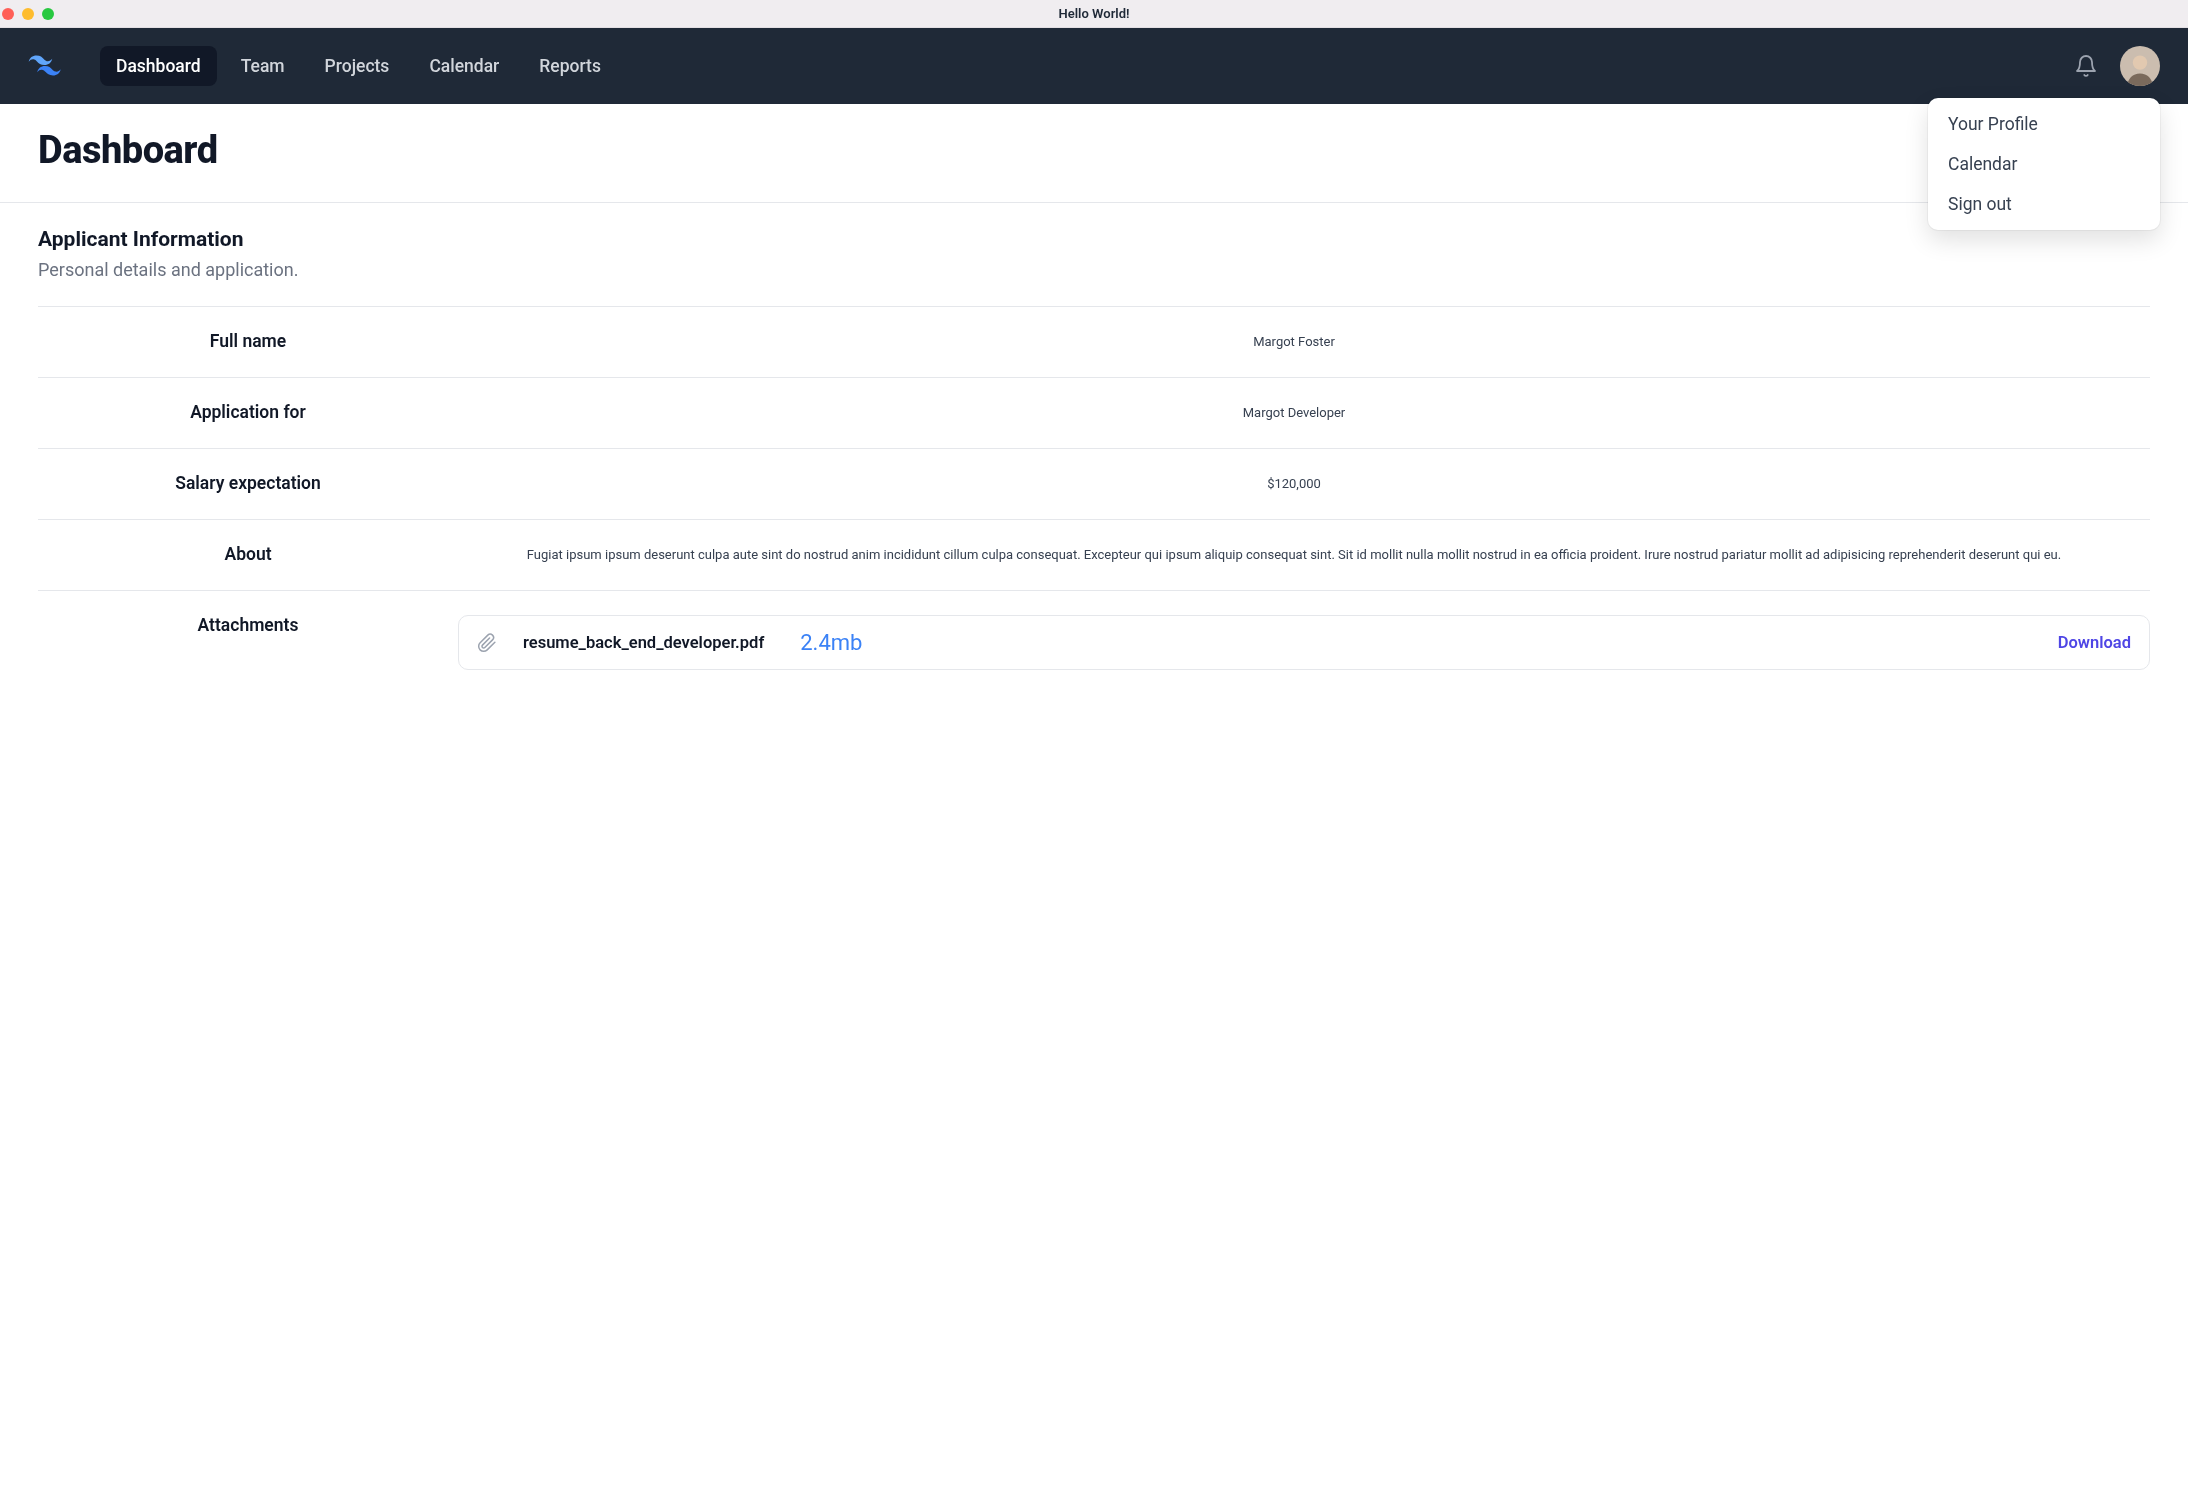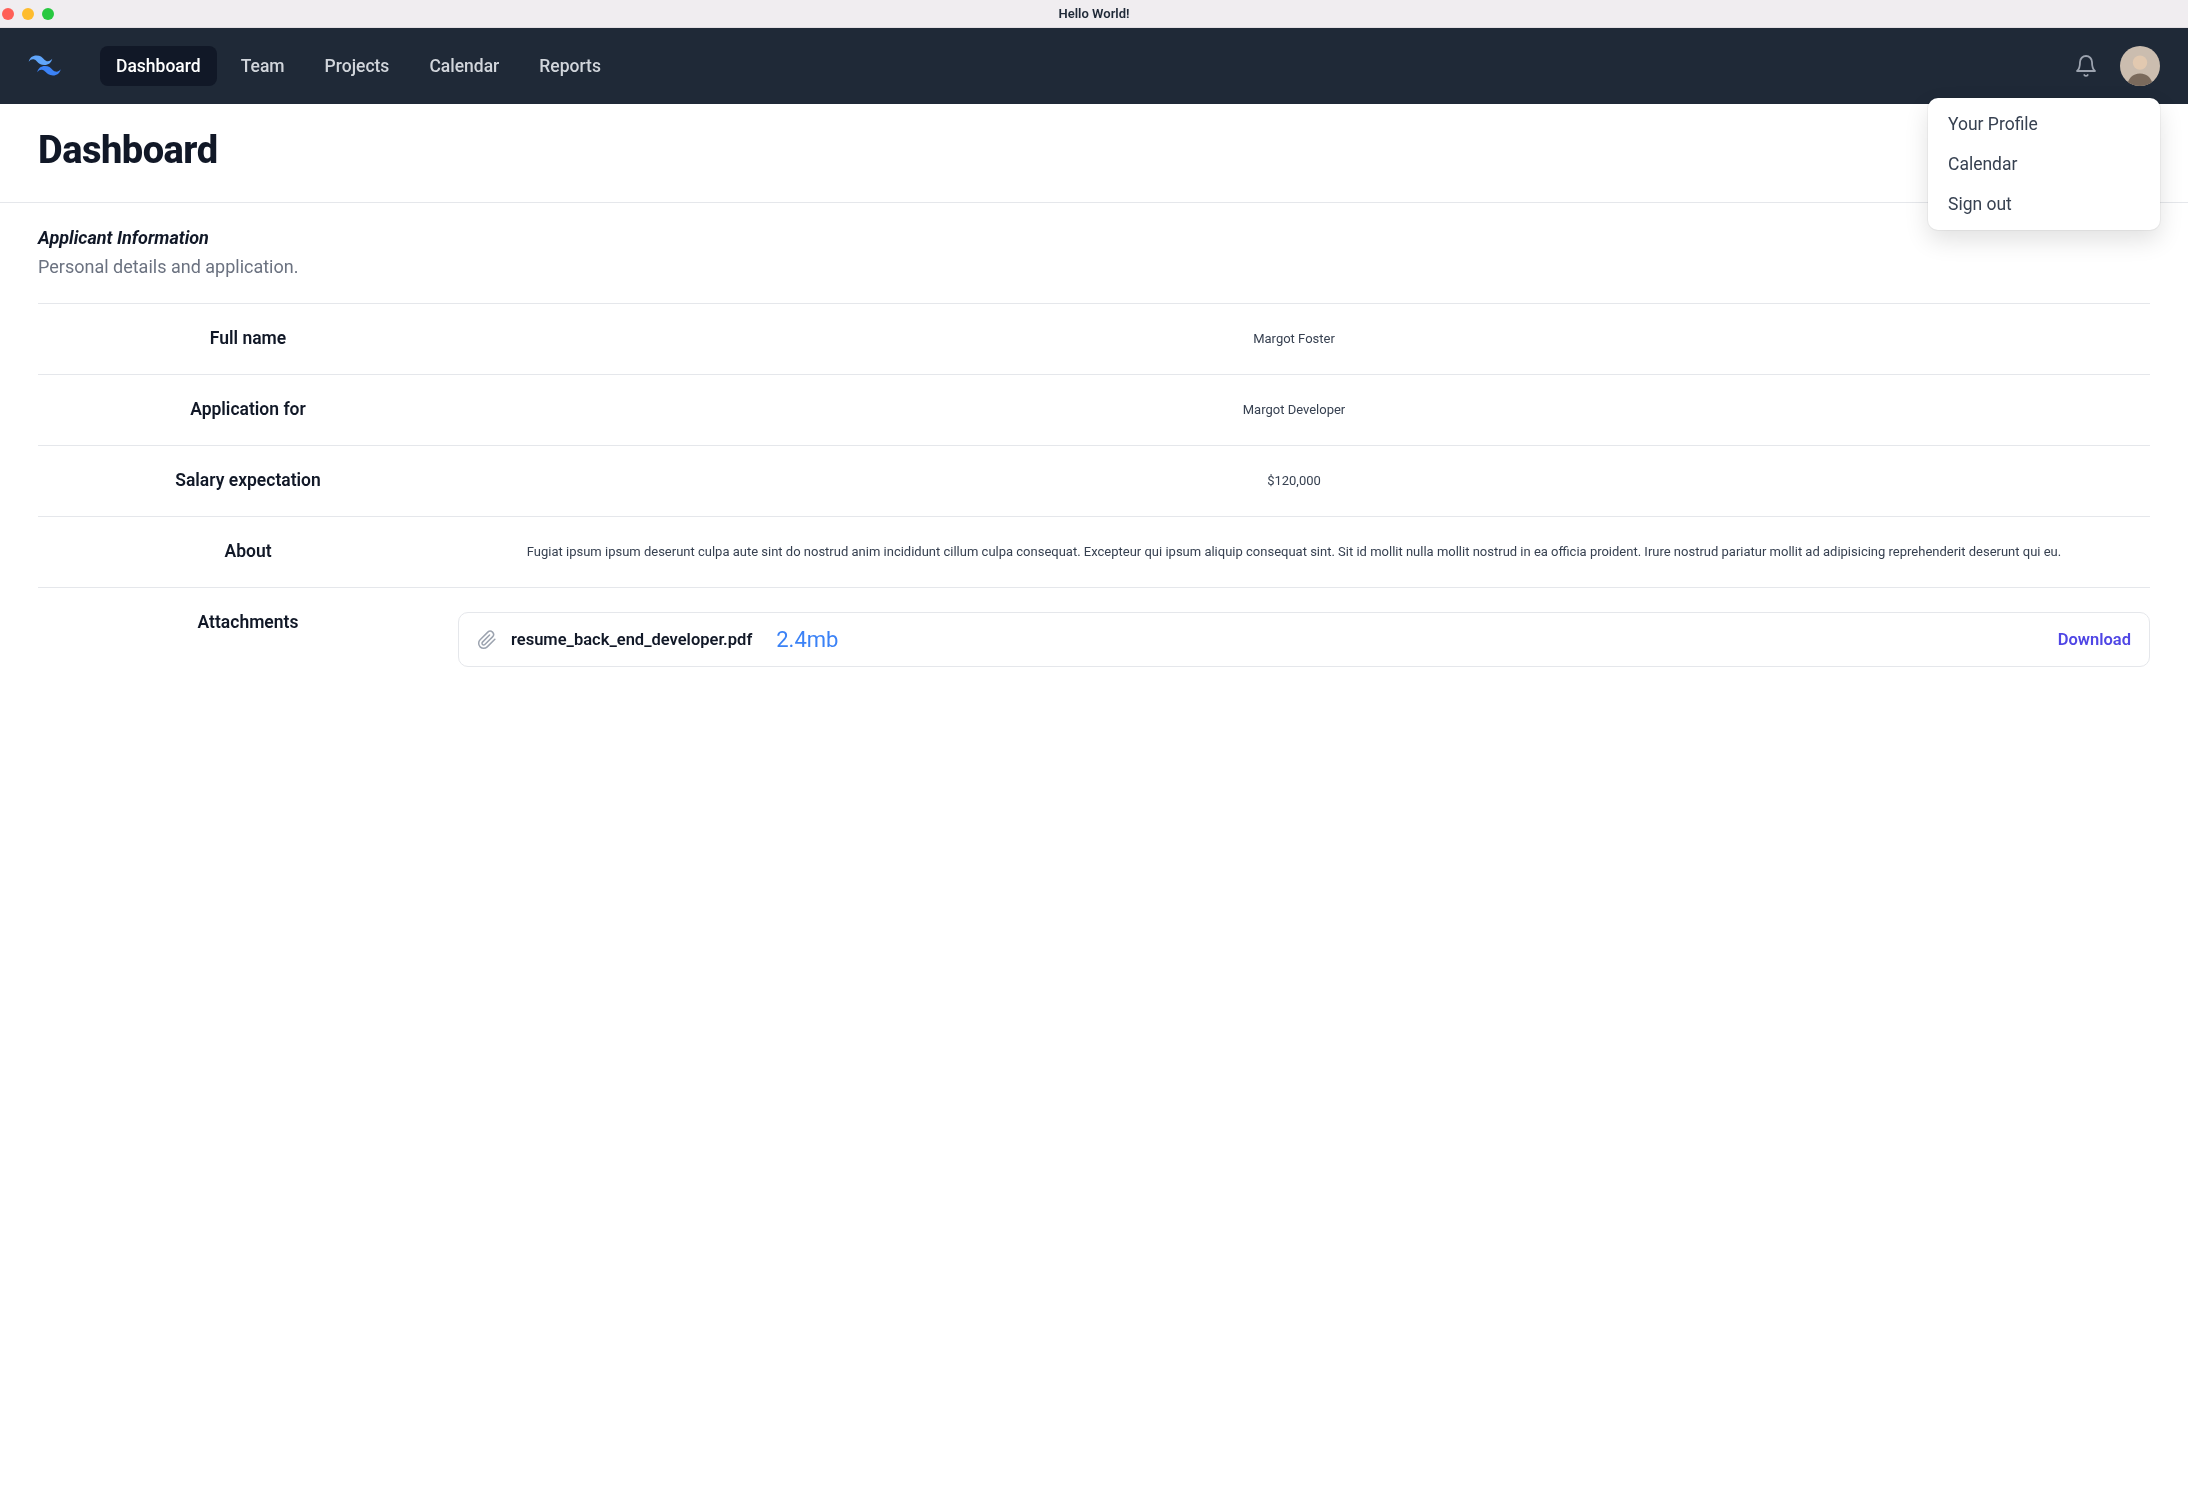--- a/index.html
+++ b/index.html
@@ -98,24 +98,23 @@
     font-weight: 800;
     letter-spacing: -0.5px;
     color: #111827;
   }
 
   
   .section {
     padding: 24px 38px 30px;
   }
   .section-title {
-    font-size: 18px;
+    font-size: 21px;
     font-weight: 700;
     color: #111827;
-    font-style: italic;
   }
   .section-sub {
     margin-top: 8px;
     font-size: 18px;
     color: #6b7280;
   }
 
   .fields {
     margin-top: 26px;
   }
@@ -143,21 +142,21 @@
   .attachment-list {
     flex: 1;
     border: 1px solid #e5e7eb;
     border-radius: 10px;
     overflow: hidden;
   }
   .attachment-item {
     display: flex;
     align-items: center;
     padding: 14px 18px;
-    gap: 14px;
+    gap: 26px;
   }
   .paperclip-icon { color:#9ca3af; display:flex; }
   .attachment-name { font-size:16.5px; font-weight:600; color:#111827; }
   .attachment-size { font-size:22px; color:#3b82f6; margin-left:10px;}
   .attachment-download { margin-left:auto; color:#4f46e5; font-weight:600; font-size:16.5px; cursor:pointer;}
 
 </style>
 </head>
 <body>
 

